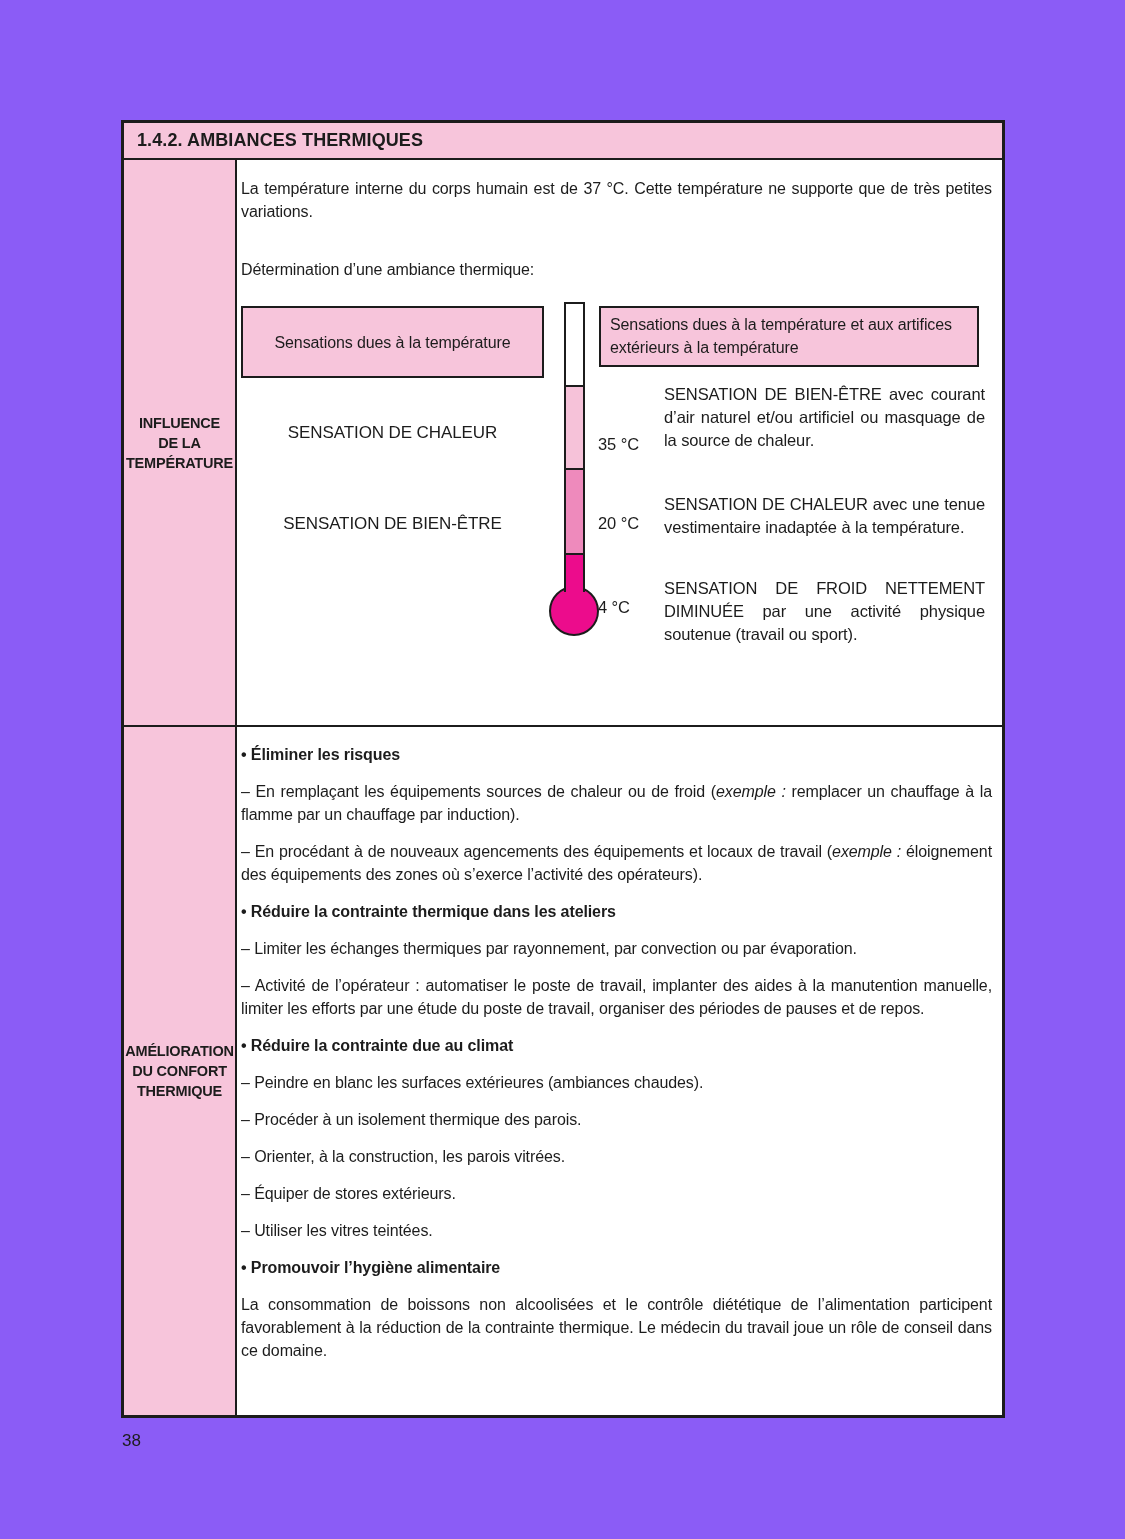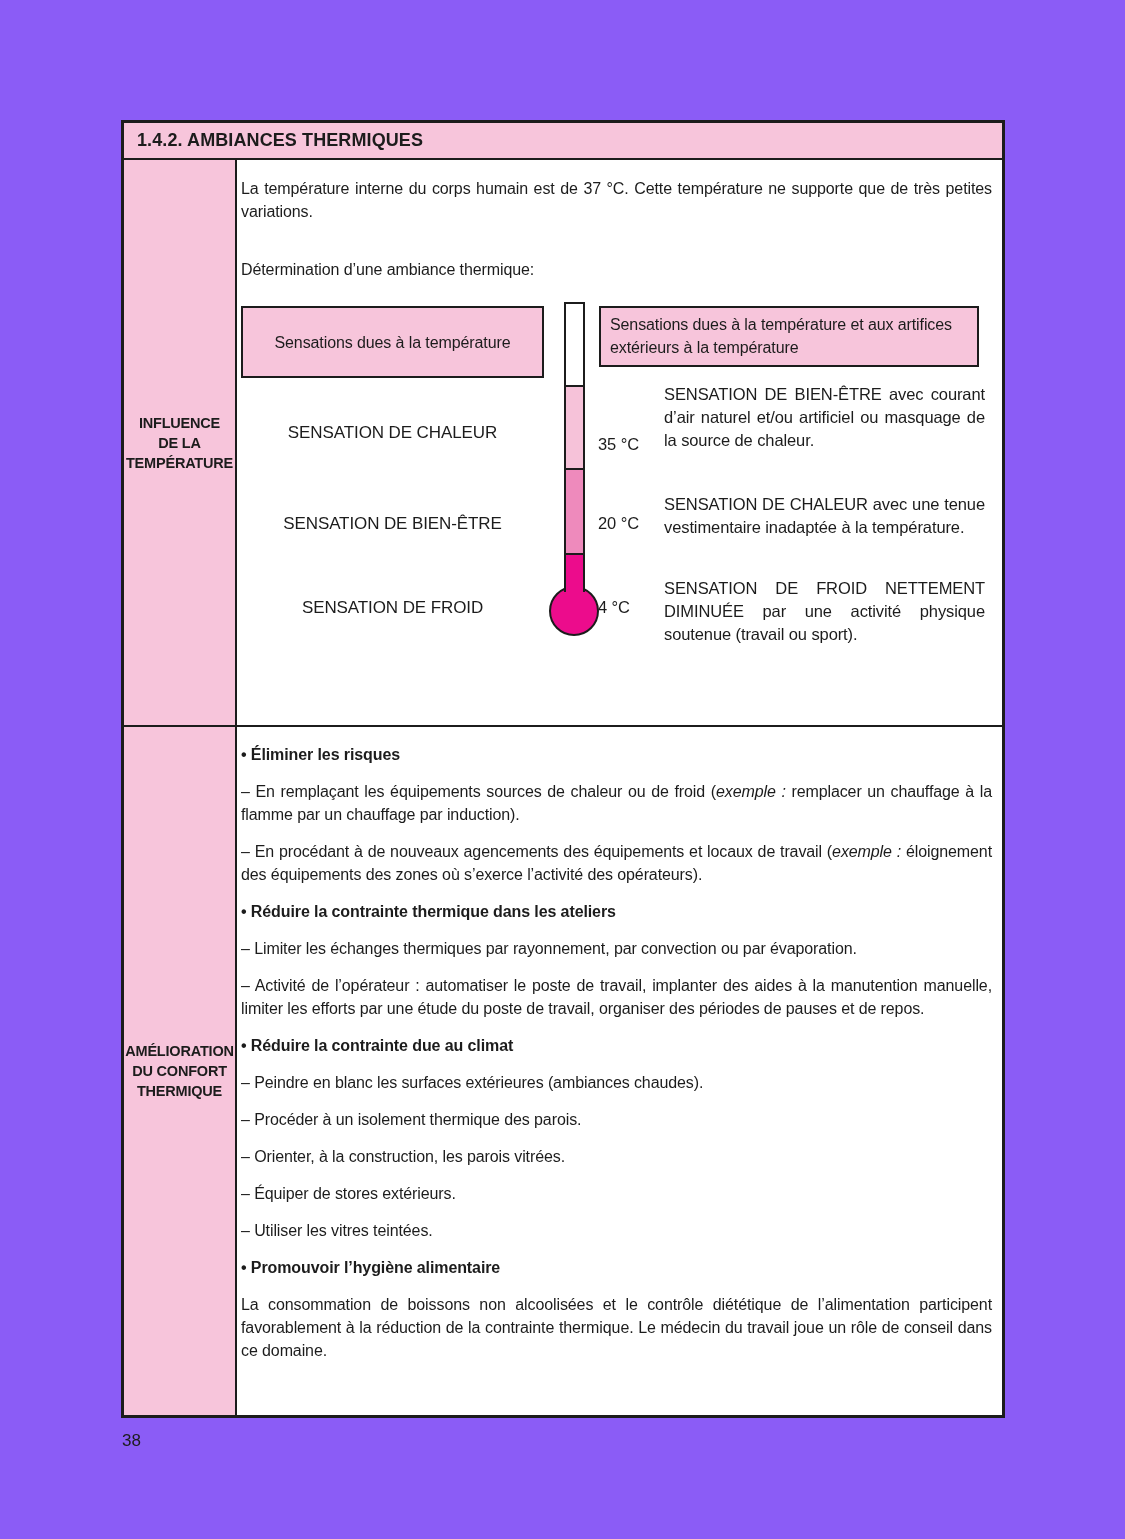--- a/index.html
+++ b/index.html
@@ -140,21 +140,20 @@
           <div class="t-bulb"></div>
           <div class="t-tube">
             <div class="t-seg white"></div>
             <div class="t-seg warm"></div>
             <div class="t-seg mild"></div>
             <div class="t-seg cold"></div>
           </div>
 
           <div class="t-label r1">SENSATION DE CHALEUR</div>
           <div class="t-label r2">SENSATION DE BIEN-ÊTRE</div>
-          <div class="t-label r3">SENSATION DE FROID</div>
 
           <div class="t-temp r1">35 °C</div>
           <div class="t-temp r2">20 °C</div>
           <div class="t-temp r3">4 °C</div>
 
           <div class="t-desc r1">SENSATION DE BIEN-ÊTRE avec courant d’air naturel et/ou artificiel ou masquage de la source de chaleur.</div>
           <div class="t-desc r2">SENSATION DE CHALEUR avec une tenue vestimentaire inadaptée à la température.</div>
           <div class="t-desc r3">SENSATION DE FROID NETTE­MENT DIMINUÉE par une activité physique soutenue (travail ou sport).</div>
         </div>
 

